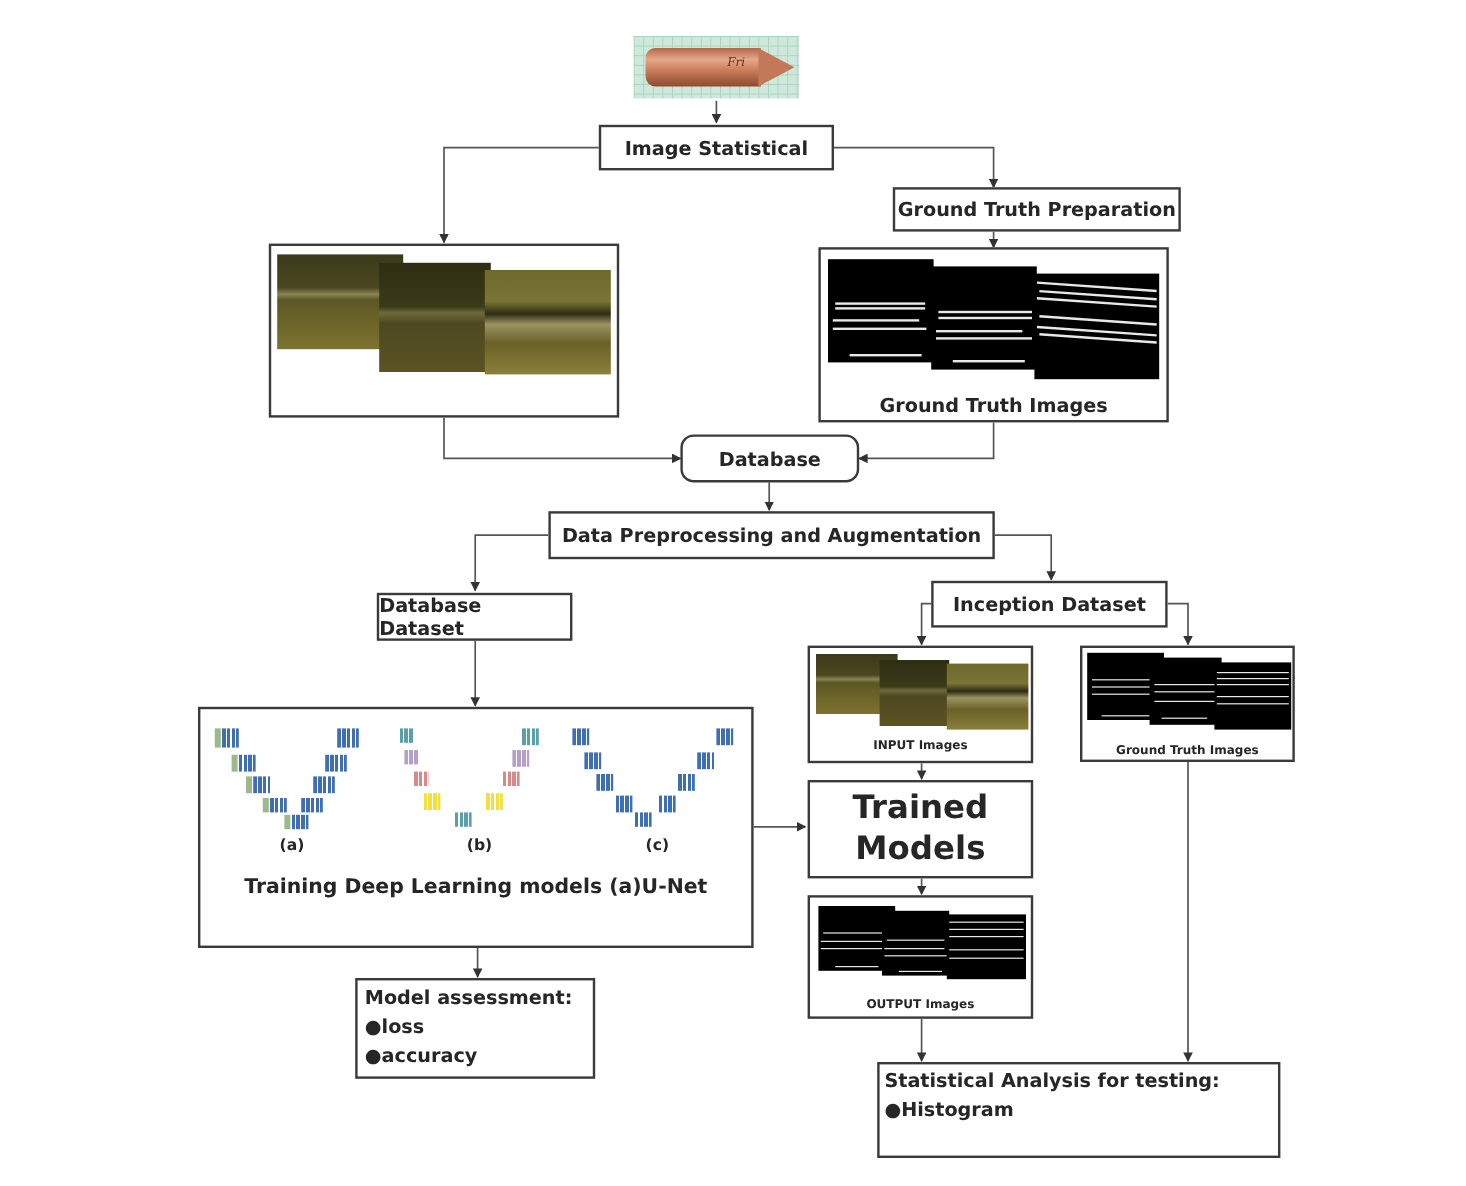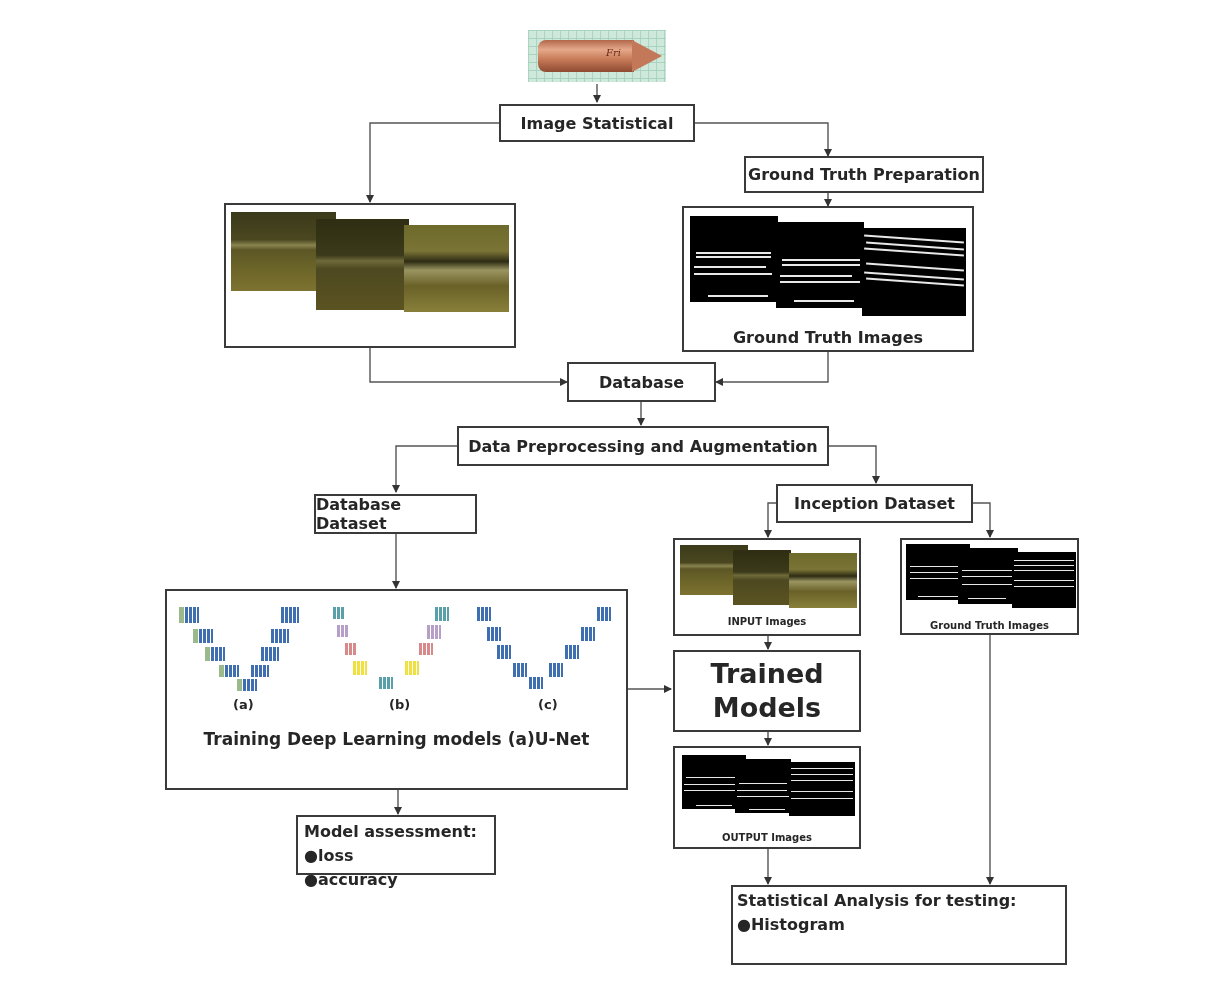--- a/index.html
+++ b/index.html
@@ -93,21 +93,21 @@
     <i style="left:2px;top:10px;width:100px;transform:rotate(4deg);"></i>
       <i style="left:4px;top:17px;width:98px;transform:rotate(4deg);"></i>
       <i style="left:2px;top:23px;width:100px;transform:rotate(4deg);"></i>
       <i style="left:4px;top:38px;width:98px;transform:rotate(4deg);"></i>
       <i style="left:2px;top:47px;width:100px;transform:rotate(4deg);"></i>
       <i style="left:4px;top:53px;width:98px;transform:rotate(4deg);"></i>
   </div>
   <div class="label t16" style="left:0;right:0;top:120px;">Ground Truth Images</div>
 </div>
 
-<div class="box t16" style="left:567px;top:362px;width:149px;height:40px;">
+<div class="box t16" style="left:567px;top:362px;width:149px;height:40px;border-radius:11px;">
   <span>Database</span>
 </div>
 
 <div class="box t16" style="left:457px;top:426px;width:372px;height:40px;">
   <span>Data Preprocessing and Augmentation</span>
 </div>
 
 <div class="box t16" style="left:314px;top:494px;width:163px;height:40px;">
   <span>Database Dataset</span>
 </div>
@@ -213,21 +213,21 @@
   <div class="tile gt" style="left:114px;top:14px;width:66px;height:54px;">
     <i style="left:2px;top:6px;width:62px;height:1px;"></i>
       <i style="left:2px;top:12px;width:62px;height:1px;"></i>
       <i style="left:2px;top:18px;width:62px;height:1px;"></i>
       <i style="left:2px;top:29px;width:62px;height:1px;"></i>
       <i style="left:2px;top:36px;width:62px;height:1px;"></i>
   </div>
   <div class="label" style="left:0;right:0;top:84px;font-size:10px;">OUTPUT Images</div>
 </div>
 
-<div class="box" style="left:296px;top:815px;width:200px;height:60px;display:block;font-size:16px;line-height:24px;padding:3px 6px;">
+<div class="box" style="left:296px;top:815px;width:200px;height:84px;display:block;font-size:16px;line-height:24px;padding:3px 6px;">
   <div>Model assessment:</div>
   <div><span>●</span><span>loss</span></div>
   <div><span>●</span><span>accuracy</span></div>
 </div>
 
 <div class="box" style="left:731px;top:885px;width:336px;height:80px;display:block;font-size:16px;line-height:24px;padding:2px 4px;">
   <div>Statistical Analysis for testing:</div>
   <div><span>●</span><span>Histogram</span></div>
 </div>
 

